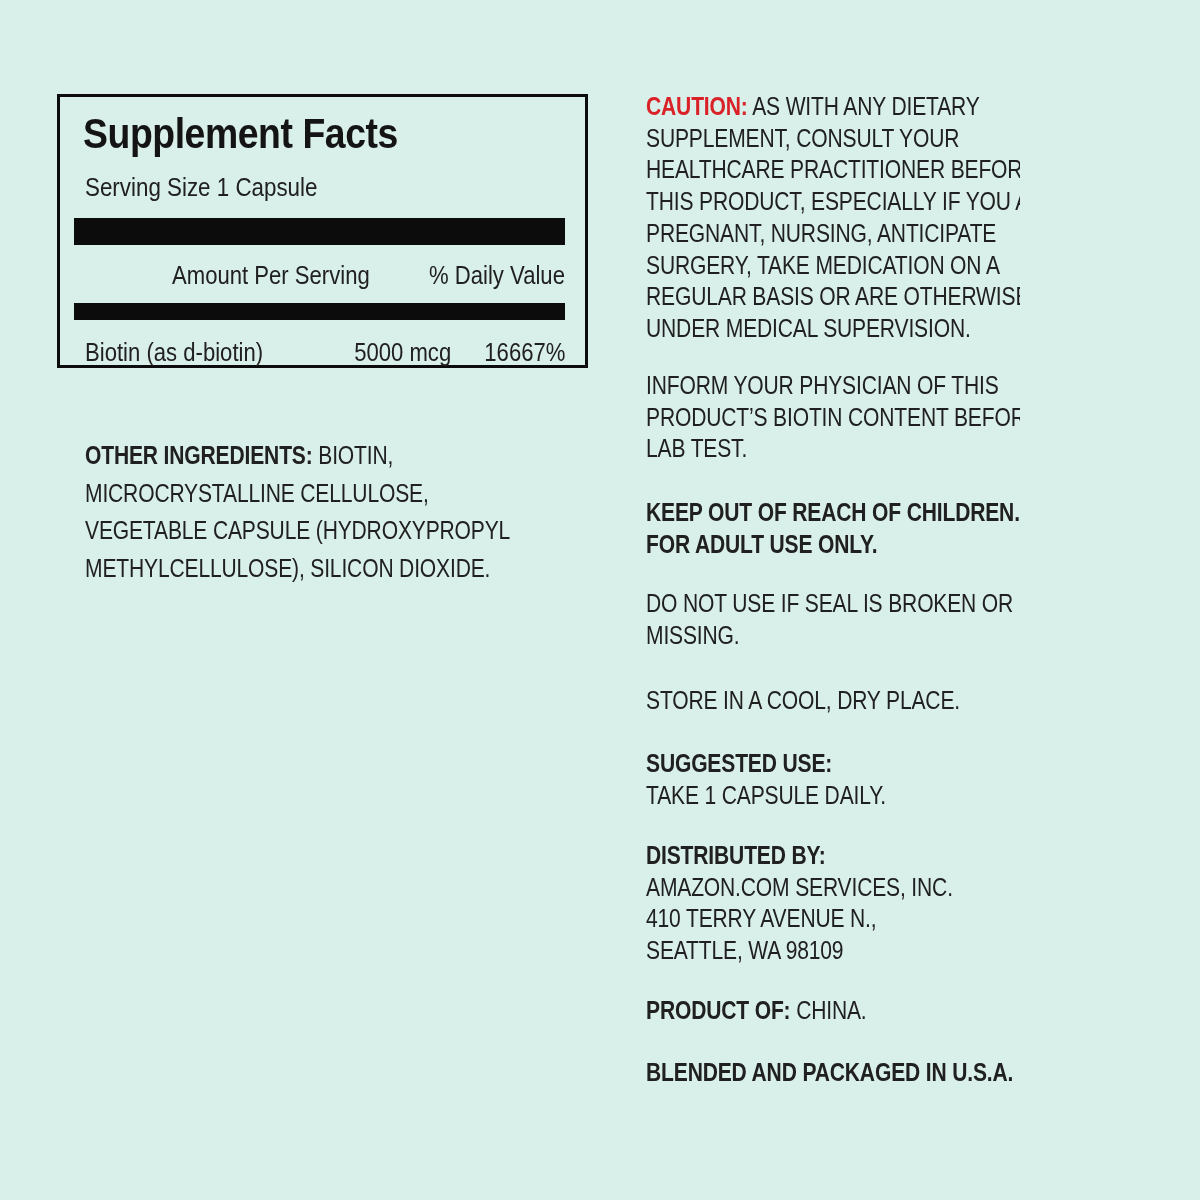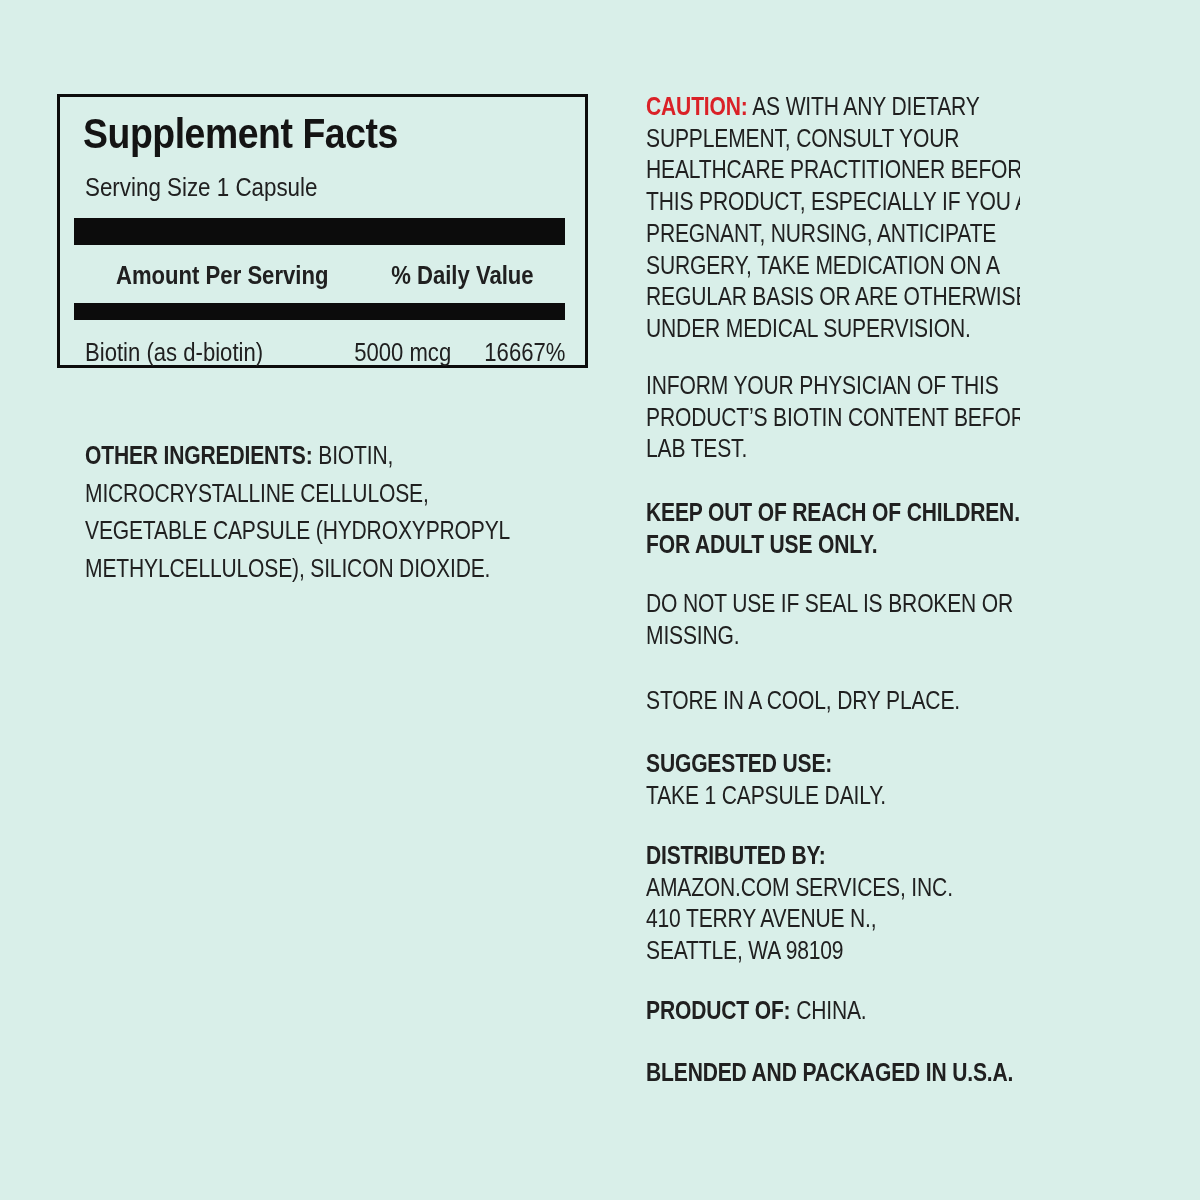--- a/index.html
+++ b/index.html
@@ -33,22 +33,22 @@
   .sf-serving{
     position:absolute;left:25px;top:75px;
     font-size:26px;line-height:30px;
     transform:scaleX(0.86);transform-origin:0 0;white-space:nowrap;
   }
   .sf-bar{position:absolute;left:14px;width:491px;background:var(--ink);}
   .bar1{top:121px;height:27px;}
   .bar2{top:206px;height:17px;}
   .sf-header{
     position:absolute;left:25px;top:163px;width:480px;
-    display:flex;justify-content:center;
-    font-size:26px;font-weight:bold;line-height:30px;
+    display:flex;justify-content:flex-end;
+    font-size:26px;font-weight:normal;line-height:30px;
   }
   .sf-row{
     position:absolute;left:25px;top:240px;width:480px;
     display:flex;align-items:flex-end;
     font-size:26px;line-height:30px;
   }
   .sf-row .nm{flex:1;}
   .sf-row .dv{margin-left:18px;}
   .sx-l{transform:scaleX(0.85);transform-origin:0 50%;white-space:nowrap;}
   .sx-r{transform:scaleX(0.85);transform-origin:100% 50%;white-space:nowrap;}

